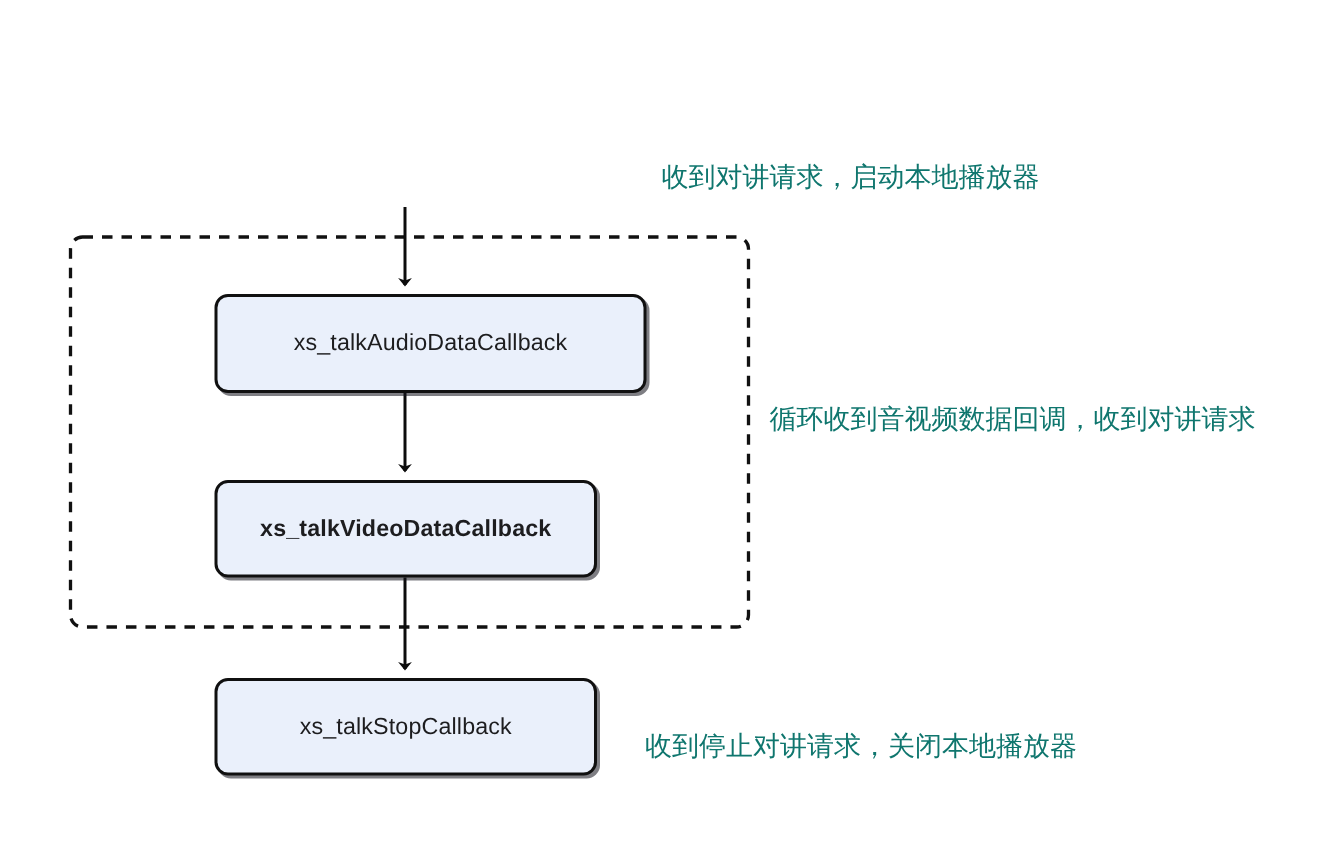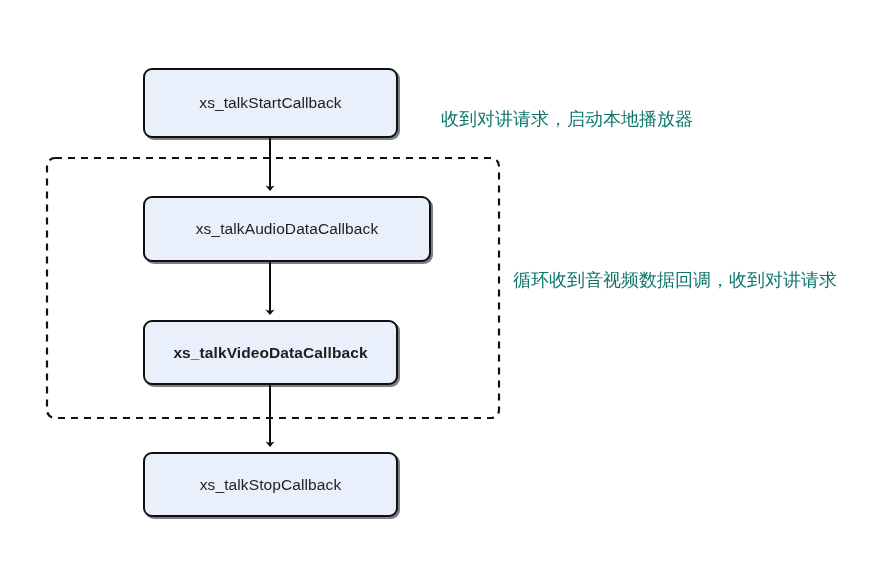--- a/index.html
+++ b/index.html
@@ -69,34 +69,32 @@
 
     <rect x="47" y="158" width="452" height="260" rx="8" ry="8" fill="none" stroke="#111111" stroke-width="2.2" stroke-dasharray="7 6" stroke-linecap="butt"></rect>
 
     <line x1="270" y1="138" x2="270" y2="190" stroke="#0c0c0c" stroke-width="2" marker-end="url(#arrowhead)"></line>
 
     <line x1="270" y1="262" x2="270" y2="314" stroke="#0c0c0c" stroke-width="2" marker-end="url(#arrowhead)"></line>
 
     <line x1="270" y1="385" x2="270" y2="446" stroke="#0c0c0c" stroke-width="2" marker-end="url(#arrowhead)"></line>
   </svg>
 
-  <div class="node-box" style="left:143px; top:68px; width:255px; height:70px;">
-    <span class="node-label">xs_talkStartCallback</span>
-  </div>
 
   <div class="node-box" style="left:143px; top:196px; width:288px; height:66px;">
     <span class="node-label">xs_talkAudioDataCallback</span>
   </div>
 
   <div class="node-box" style="left:143px; top:320px; width:255px; height:65px;font-weight:bold;">
     <span class="node-label">xs_talkVideoDataCallback</span>
   </div>
 
   <div class="node-box" style="left:143px; top:452px; width:255px; height:65px;">
     <span class="node-label">xs_talkStopCallback</span>
   </div>
 
   <div class="annotation" style="left:441px; top:95px;">收到对讲请求，启动本地播放器</div>
 
   <div class="annotation" style="left:513px; top:256px;">循环收到音视频数据回调，收到对讲请求</div>
 
+  <div class="annotation" style="left:430px; top:474px;">收到停止对讲请求，关闭本地播放器</div>
 
 </div>
 
 </body></html>

